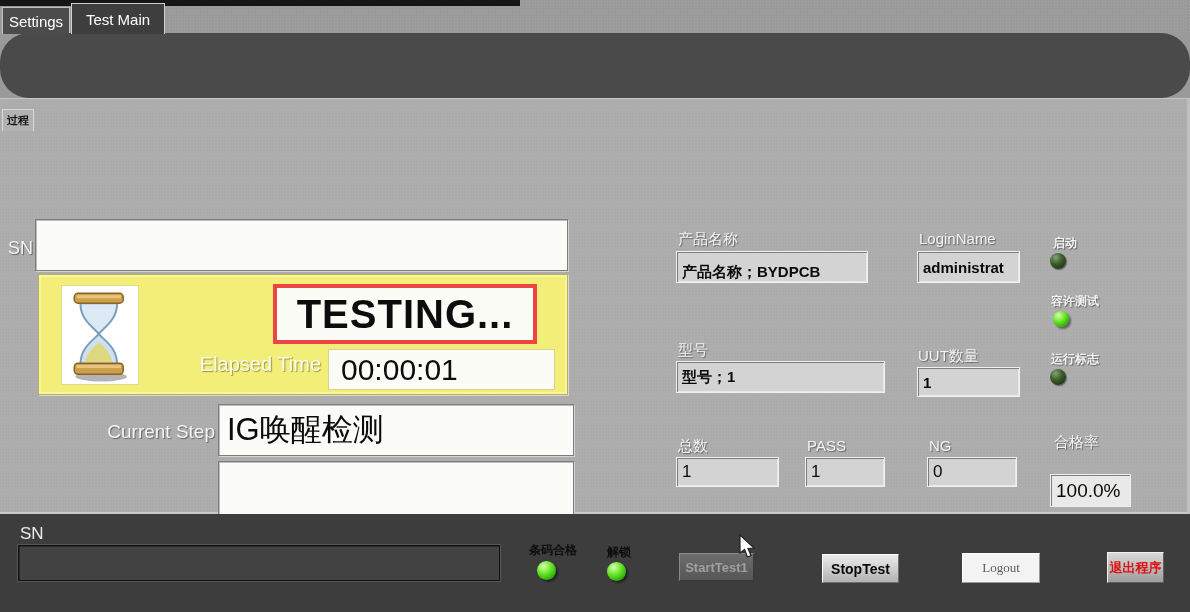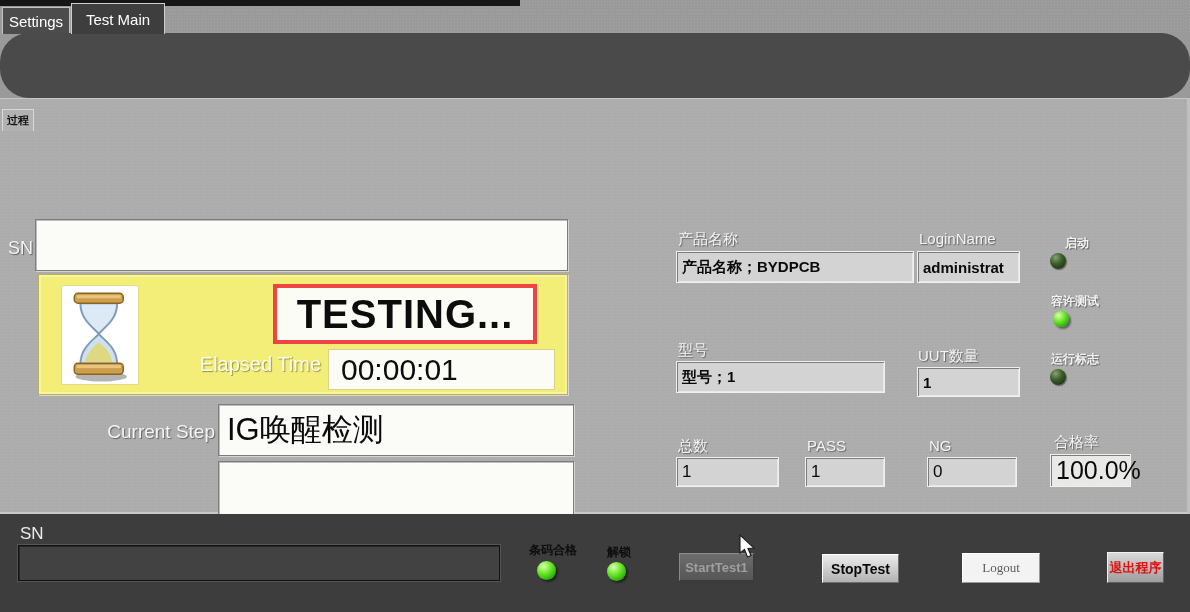--- a/index.html
+++ b/index.html
@@ -77,21 +77,21 @@
   .led-19 { width:19px; height:19px; }
   .led-on { background:radial-gradient(circle at 35% 28%, #d9ffb0 0%, #70e92f 38%, #2fb40b 72%, #1d8a04 100%);
     box-shadow:2px 2px 2px rgba(0,0,0,0.45); }
   .led-off { background:radial-gradient(circle at 35% 28%, #86a272 0%, #3d5d2b 42%, #152f0d 88%);
     box-shadow:1px 1px 1px rgba(0,0,0,0.45); }
 
   .stat-field { position:absolute; background:#d3d3d3; border:1px solid #f0f0f0;
     box-shadow:inset 1px 1px 0 #7d7d7d, inset -1px -1px 0 #e8e8e8;
     display:flex; align-items:center; color:#0a0a0a; font-size:17px; }
   .stat-field span { padding-left:5px; }
-  .yield-field { background:#e9e9e7; font-size:25px; }
+  .yield-field { background:#e9e9e7; font-size:19px;margin-top:20px; }
 
   
   .bottom { position:absolute; left:0; top:514px; width:1190px; height:98px; background:#3d3d3d; }
   .sn2-label { position:absolute; left:20px; top:10px; font-size:17px; color:#eaeaea; }
   .sn2-input { position:absolute; left:18px; top:31px; width:482px; height:36px;
     background:#424242; border:1px solid #111; box-shadow:inset 1px 1px 0 #2a2a2a, 0 0 0 1px #555;
     color:#ddd; font-size:16px; padding:0 6px; outline:none; }
   .blabel { position:absolute; font-size:12px; font-weight:bold; color:#0d0d0d; }
 
   .btn { position:absolute; display:flex; align-items:center; justify-content:center;
@@ -158,30 +158,30 @@
     <div class="wlabel curstep-label">Current Step</div>
     <div class="white-field curstep-field">
       <span class="curstep-value">IG唤醒检测</span>
     </div>
 
     <div class="white-field ffi-field">
       <span></span>
     </div>
 
     <div class="wlabel rlabel" style="left:678px; top:131px;">产品名称</div>
-    <div class="gray-field" style="left:676px; top:152px; width:238px; height:32px;">
+    <div class="gray-field" style="left:676px; top:152px; width:192px; height:32px;align-items:flex-end;">
       <span>产品名称；BYDPCB</span>
     </div>
 
     <div class="wlabel rlabel" style="left:919px; top:131px;">LoginName</div>
     <div class="gray-field" style="left:917px; top:152px; width:103px; height:32px;">
       <span>administrat</span>
     </div>
 
-    <div class="wlabel ledlabel" style="left:1053px; top:136px;margin-left:12px;">启动</div>
+    <div class="wlabel ledlabel" style="left:1053px; top:136px;">启动</div>
     <div class="led led-16 led-off" style="left:1050px; top:154px;"></div>
 
     <div class="wlabel ledlabel" style="left:1051px; top:194px;">容许测试</div>
     <div class="led led-16 led-on" style="left:1053px; top:212px;"></div>
 
     <div class="wlabel rlabel" style="left:678px; top:242px;">型号</div>
     <div class="gray-field" style="left:676px; top:262px; width:209px; height:32px;">
       <span>型号；1</span>
     </div>
 

